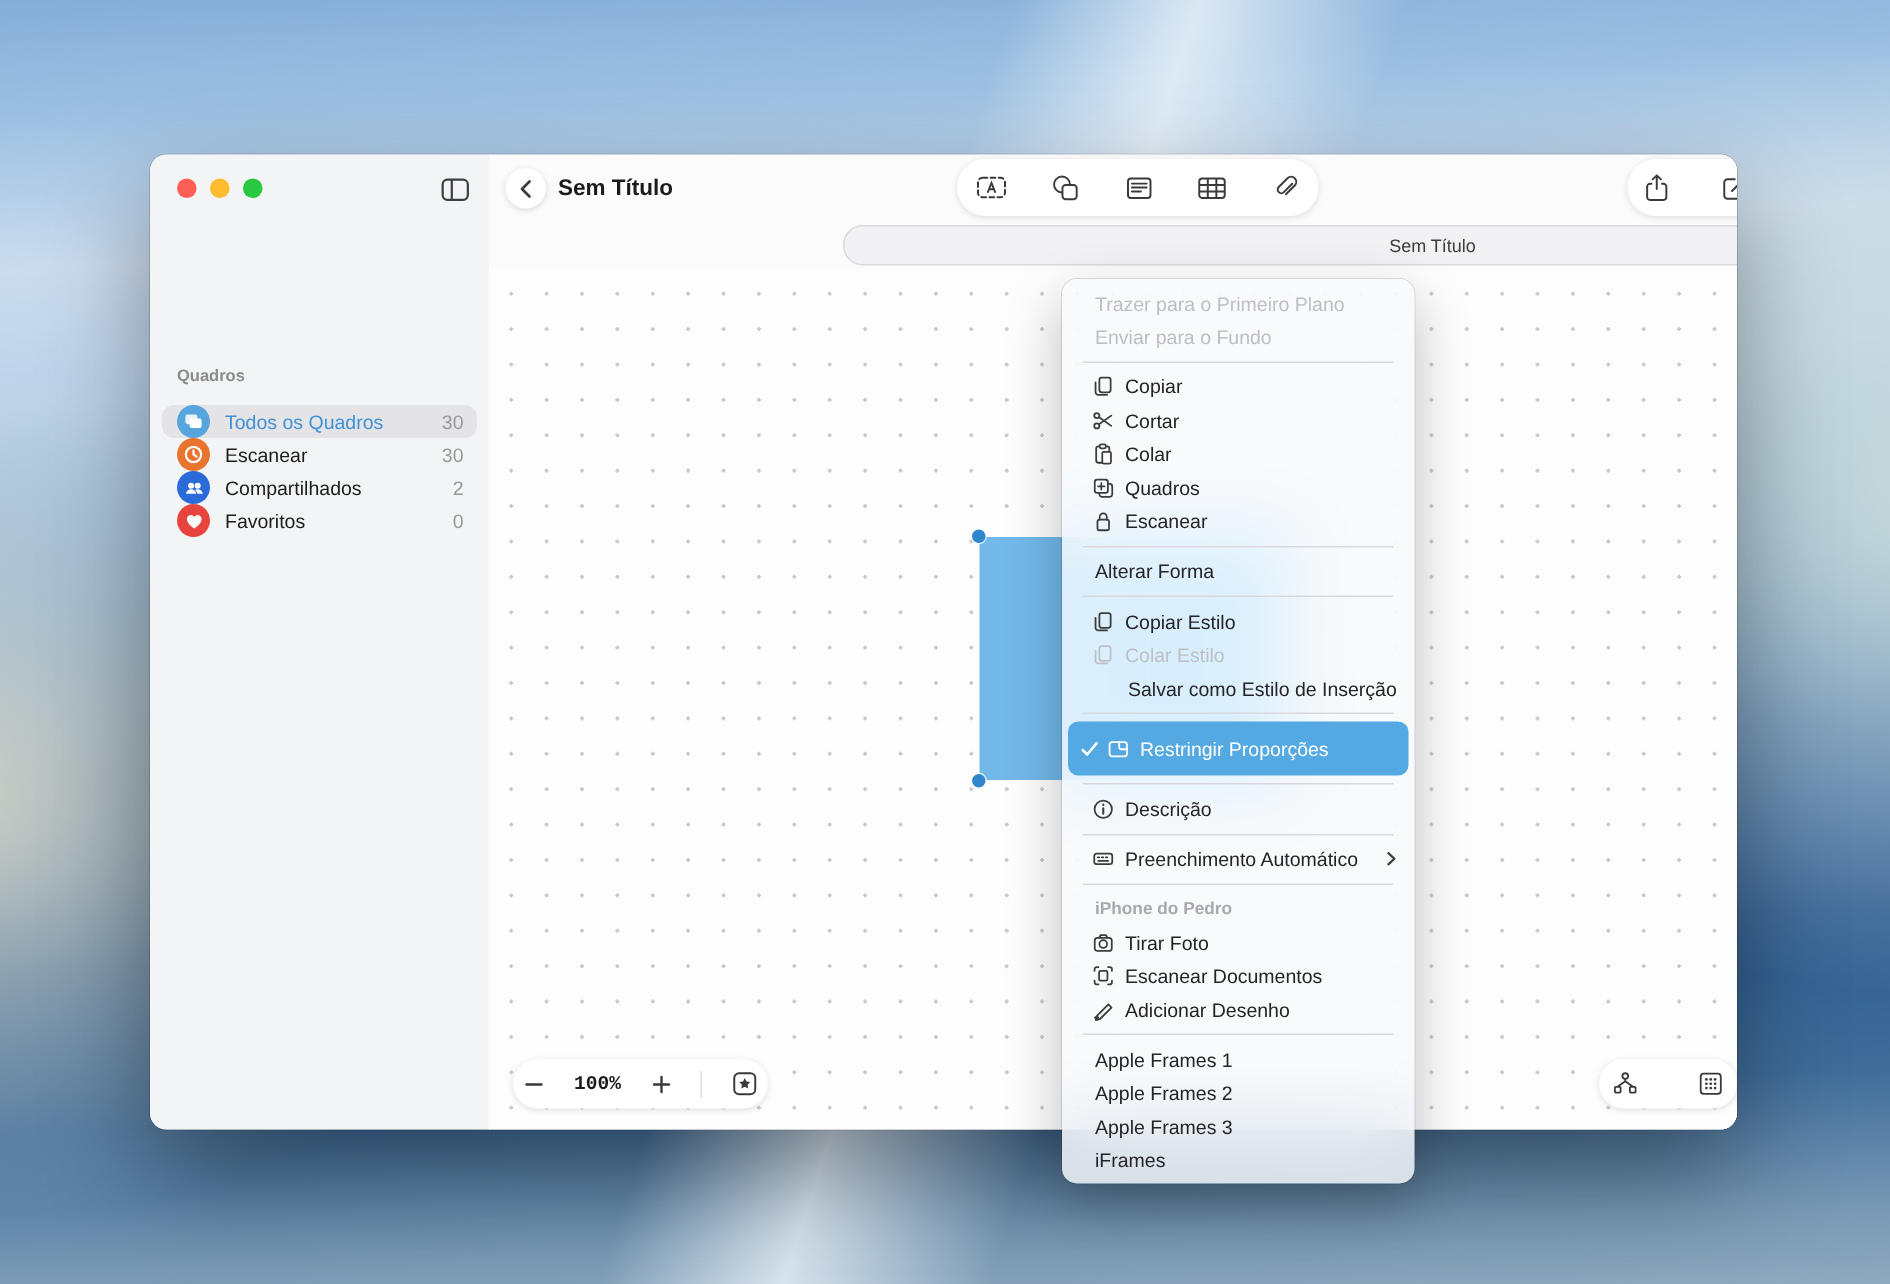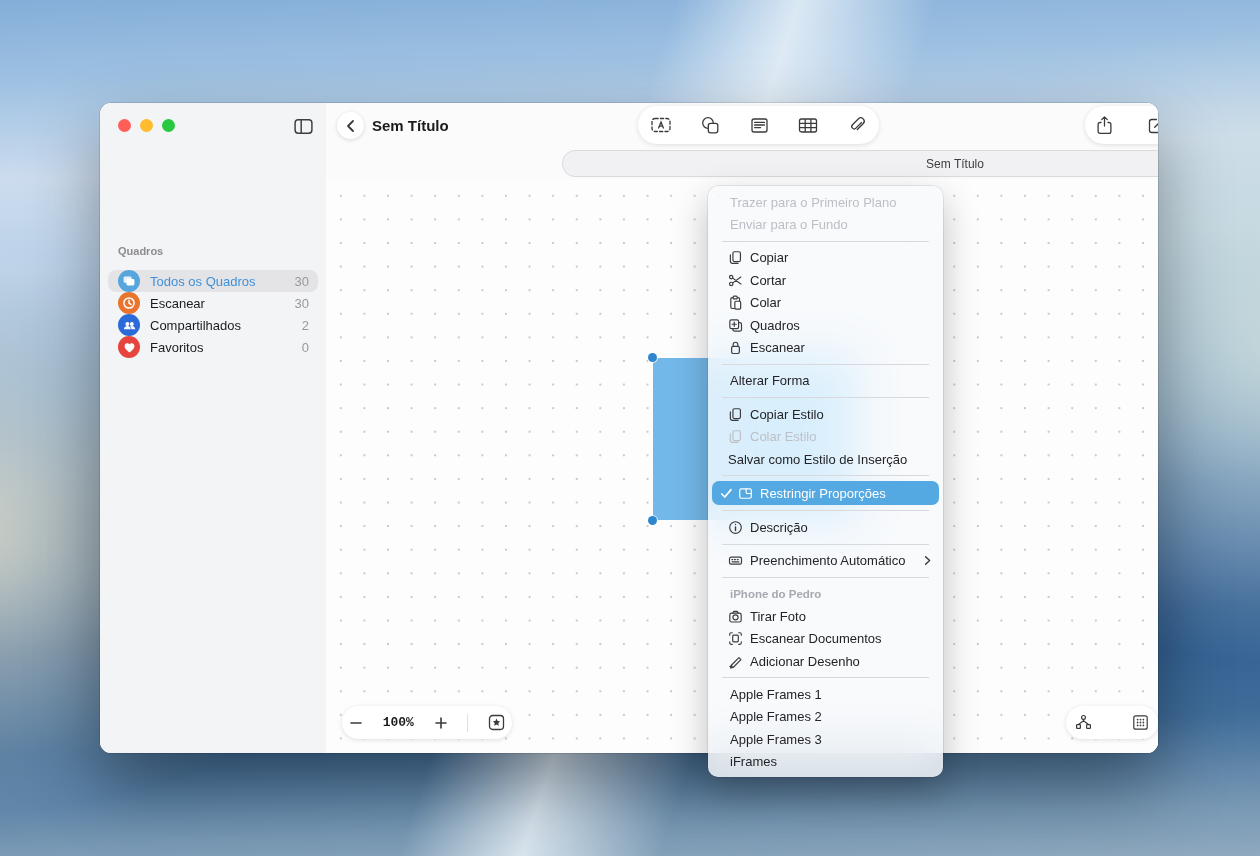--- a/index.html
+++ b/index.html
@@ -52,26 +52,26 @@
   .view-pill{left:740px;top:527px;width:76px;height:33px;border-radius:17px;padding:0 8px;}
   
   .menu{position:absolute;left:708px;top:186px;width:235px;border-radius:10px;
     background:rgba(247,249,251,.82);
     -webkit-backdrop-filter:blur(24px) saturate(1.5);backdrop-filter:blur(24px) saturate(1.5);
     box-shadow:0 0 0 .5px rgba(0,0,0,.16),0 14px 36px rgba(0,0,0,.25);
     padding:5px 0 4px;z-index:5;}
   .mi{display:flex;align-items:center;height:22.4px;font-size:13px;color:#242428;padding-left:22px;padding-right:10px;}
   .mi .mic{width:15px;margin-right:7px;display:flex;justify-content:center;flex:none;color:#3c3c3e;}
   .mi.with-icon{padding-left:20px;}
-  .mi.indent{padding-left:20px;}
+  .mi.indent{padding-left:44px;}
   .mi.disabled{color:#bcc0c6;}
   .mi.disabled .mic{color:#bcc0c6;}
   .mi .ml{flex:1;white-space:nowrap;}
   .mi .chev{color:#3c3c3e;margin-left:4px;}
-  .mi.hl{background:#55a9e2;color:#fff;border-radius:7px;margin:1px 4px;height:24px;padding-left:8px;}
+  .mi.hl{background:#55a9e2;color:#fff;border-radius:7px;margin:1px 4px;height:36px;padding-left:8px;}
   .mi.hl .mic,.mi.hl .chk{color:#fff;}
   .mi .chk{width:13px;margin-right:5px;display:flex;justify-content:center;}
   .menu-sep{height:1px;background:#d9d9dd;margin:5px 14px;}
   .menu-head{height:22px;display:flex;align-items:center;padding-left:22px;font-size:11.5px;font-weight:700;color:#a6aab0;}
   svg{display:block;}
 </style>
 </head>
 <body>
 <div class="stage">
 

